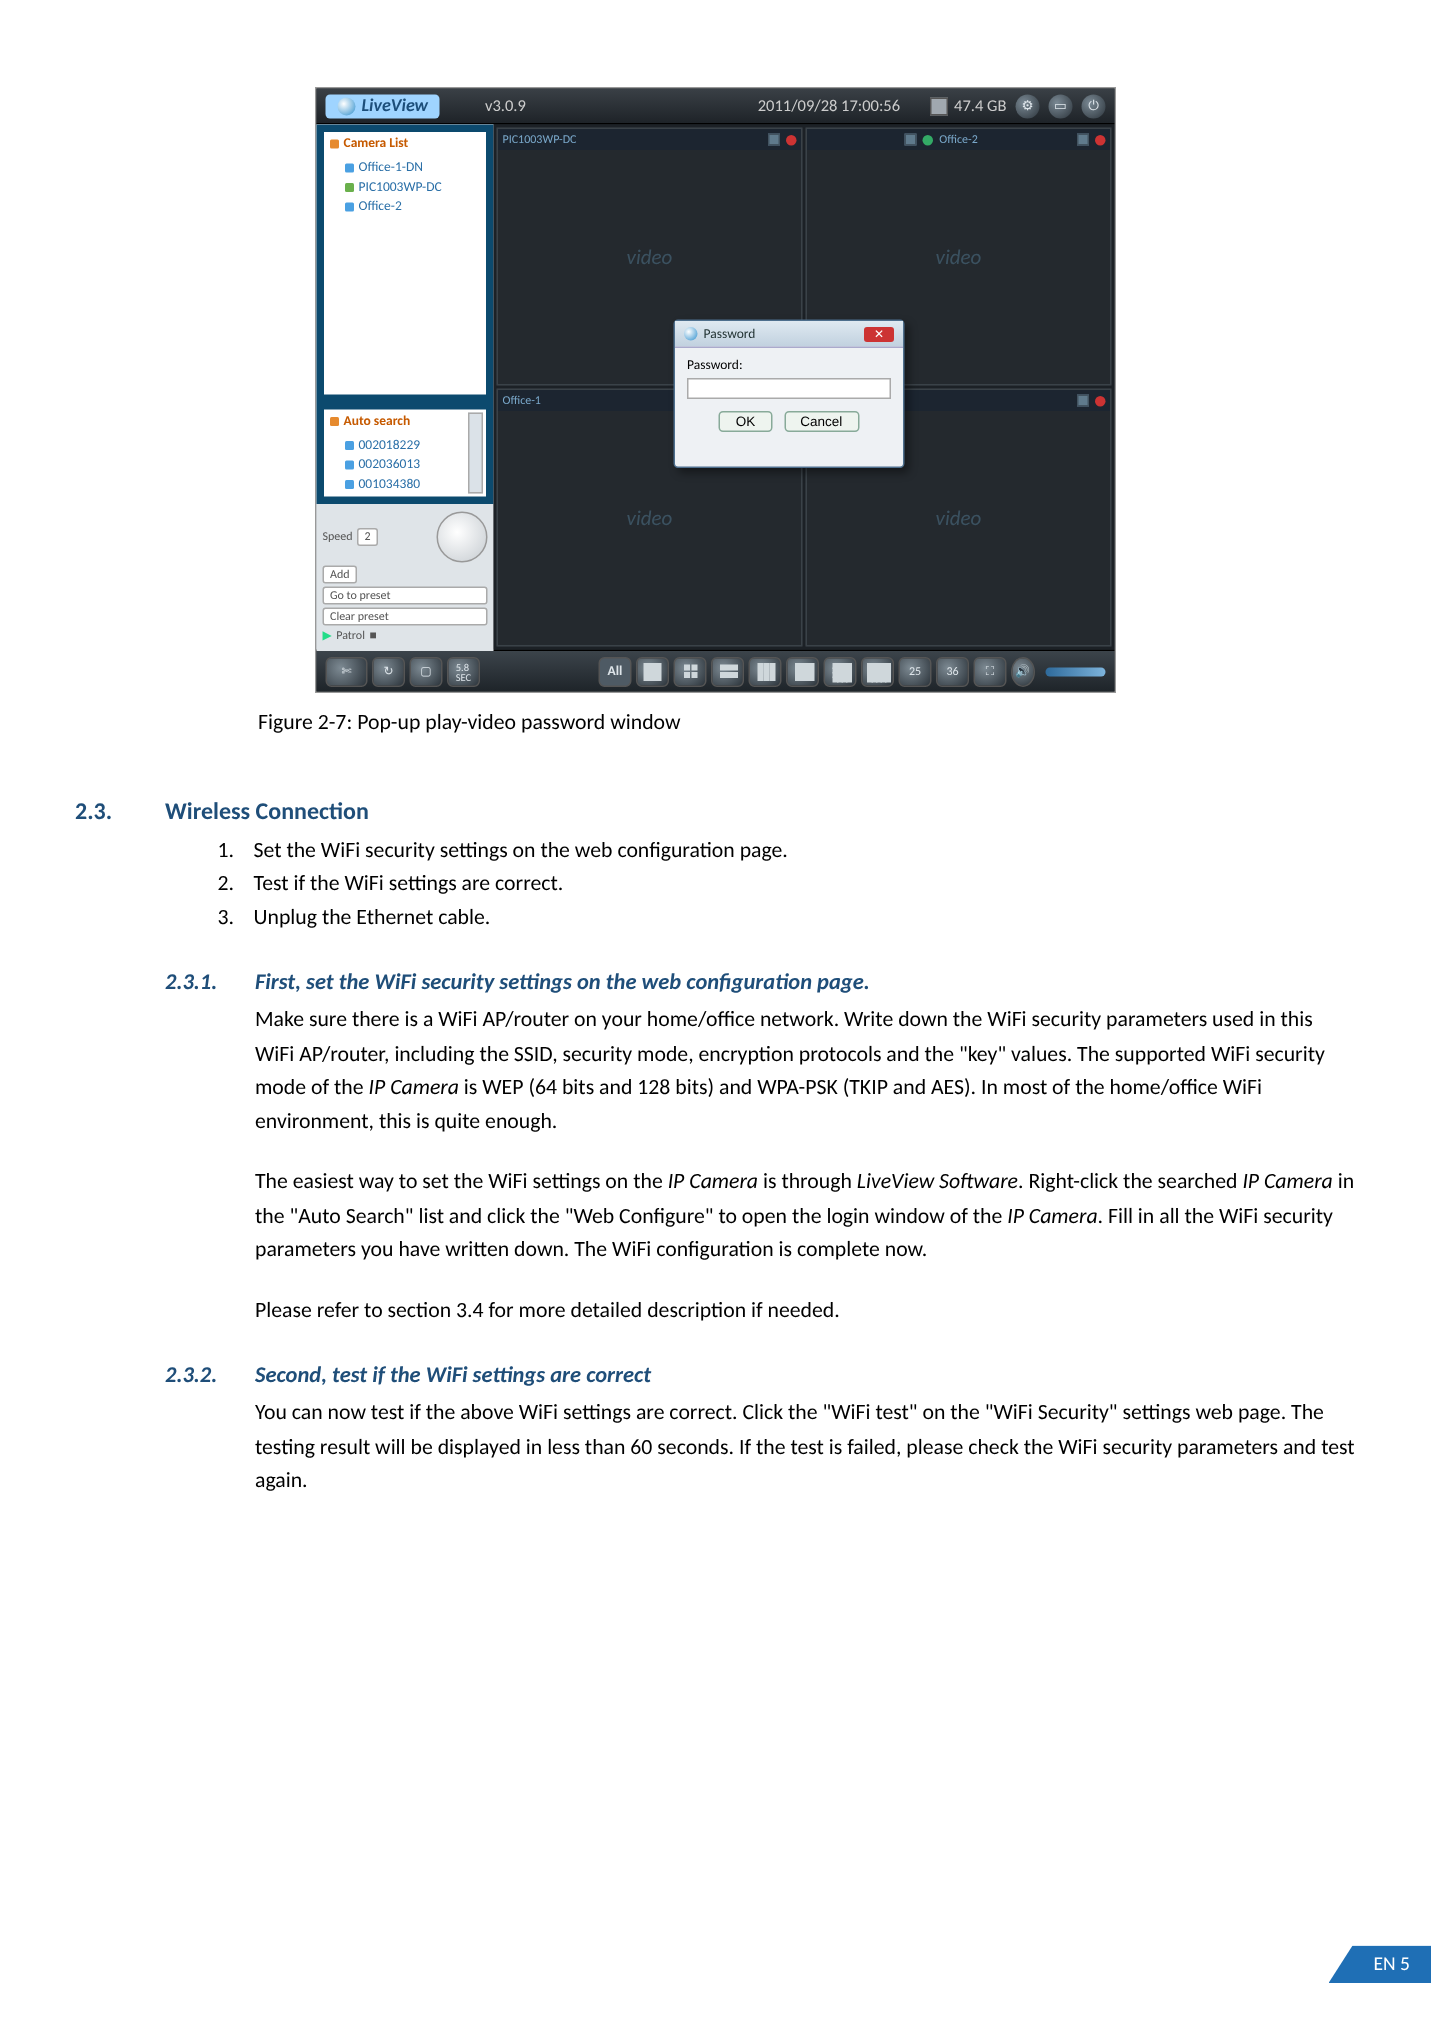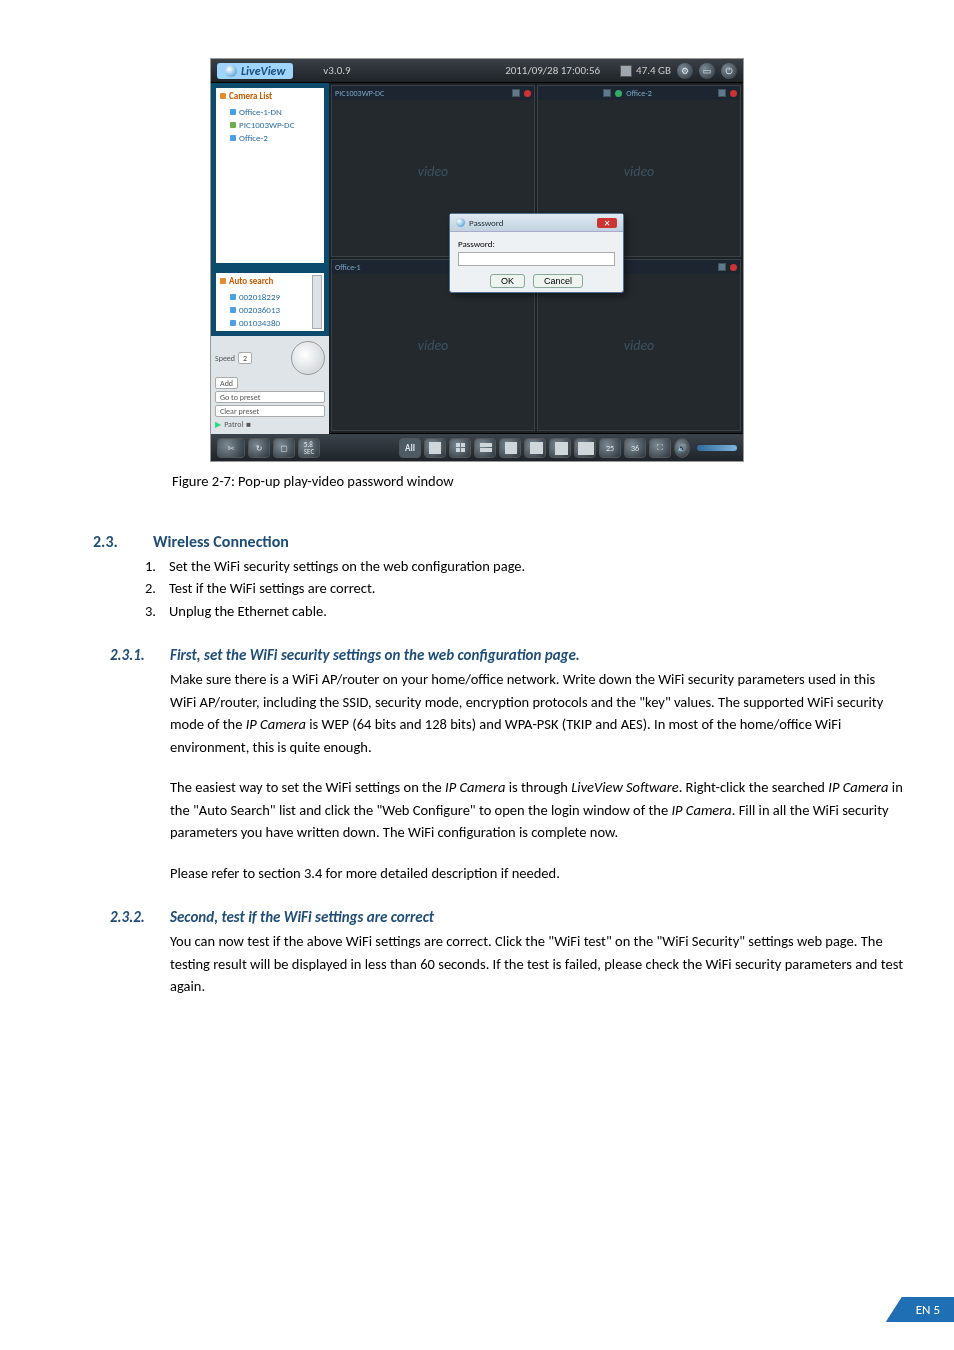--- a/index.html
+++ b/index.html
@@ -64,28 +64,28 @@
 
   .video-grid { flex:1; background:#1c2126; display:grid; grid-template-columns:1fr 1fr; grid-template-rows:1fr 1fr; gap:2px; padding:2px; position:relative; }
   .cell { background:#24292e; border:1px solid #3a4248; position:relative; font-size:8px; color:#8fb4cf; display:flex; align-items:center; justify-content:center; }
   .cell-label { position:absolute; top:0; left:0; right:0; height:14px; background:#1c2530; color:#79a7c9; font-size:8px; padding:1px 3px; display:flex; align-items:center; gap:4px; }
   .cell-label .spacer { flex:1; }
   .mini-icon { width:8px;height:8px;background:#5f7a8c; border:1px solid #425360; }
   .rec-dot { width:7px;height:7px;border-radius:50%;background:#c33; }
   .watermark { color:#527a93; font-style:italic; font-size:14px; opacity:.5; }
 
   .dialog {
-    position:absolute; top:130px; left:120px; width:175px;
+    position:absolute; top:130px; left:120px; width:154px;
     background:#eef1f4; border:1px solid #4e6f8d; border-radius:3px;
     box-shadow: 3px 3px 6px rgba(0,0,0,.4);
     font-size:9px;
   }
   .dialog-title { background:linear-gradient(#dfe9f1,#c1d1df); padding:3px 6px; display:flex; align-items:center; gap:4px; border-bottom:1px solid #aac; font-size:9px; color:#233; }
   .dialog-title .close { margin-left:auto; background:#c33; color:#fff; width:20px; text-align:center; border-radius:2px; font-size:8px; }
-  .dialog-body { padding:6px 8px 4px 8px; }
+  .dialog-body { padding:6px 8px 23px 8px; }
   .dialog-body label { display:block; margin-bottom:3px; font-size:9px; }
   .dialog-body input[type="password"] { width:100%; height:14px; border:1px solid #aaa; font-size:9px; }
   .dialog-btns { display:flex; justify-content:center; gap:8px; margin-top:8px; }
   .dialog-btns button { font-size:9px; padding:1px 10px; border:1px solid #8a9; border-radius:3px; background:#eef4ef; }
 
   .shot-footer { height:28px; background:linear-gradient(#3c444b,#1e2429); border-top:1px solid #000; display:flex; align-items:center; padding:0 6px; gap:3px; }
   .ft-chip { background:radial-gradient(circle at 35% 35%, #7d8a93,#2c343b); width:22px;height:20px;border-radius:4px;display:flex;align-items:center;justify-content:center;color:#dde4e9;font-size:8px; border:1px solid #555; }
   .ft-chip.wide { width:28px; }
   .ft-chip.all { background:#4e5a64; font-weight:bold; font-size:9px; }
   .ft-grid-icon { display:grid; gap:1px; }
@@ -96,21 +96,21 @@
     margin: 10px 0 0 122px;
     font-size: 14.5px;
   }
 
   
   .section-heading {
     display:flex;
     margin-top: 42px;
     color:#1f4e79; font-weight:bold; font-size:16px;
   }
-  .section-num { width:60px;margin-left:43px; }
+  .section-num { width:60px; }
 
   .body-text { margin-left: 60px; margin-top: 6px; line-height:1.55; }
   .body-text p { margin-bottom: 4px; }
   .ol { margin-left: 95px; margin-top:4px; line-height:1.55; }
   .ol .li { display:flex; }
   .ol .li .n { width:24px; }
 
   .subsec-heading {
     display:flex; margin-top: 24px;
     color:#1f4e79; font-weight:bold; font-style:italic; font-size:15px;

